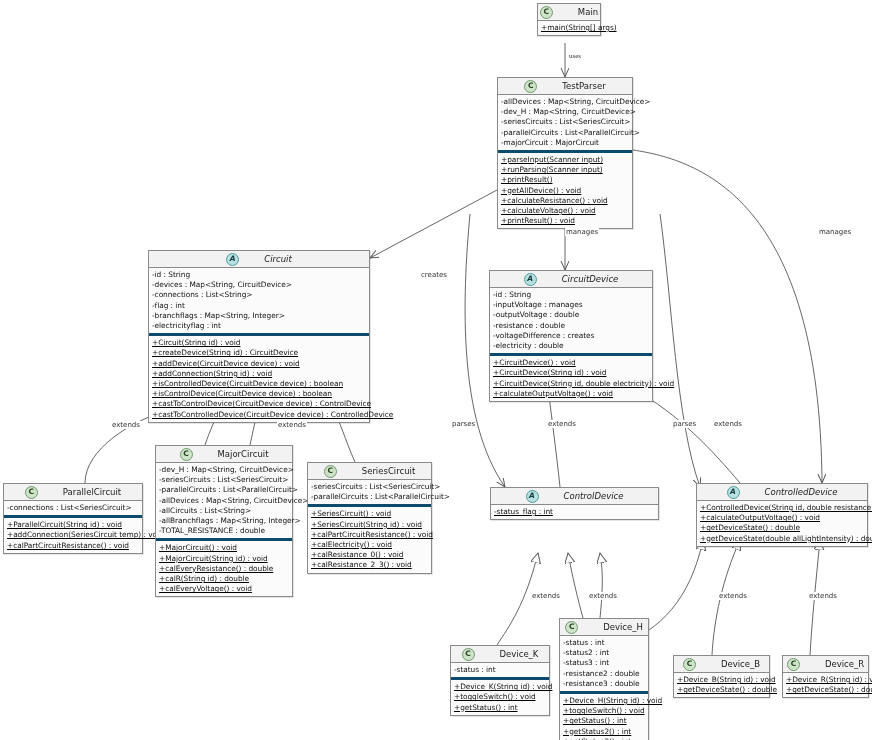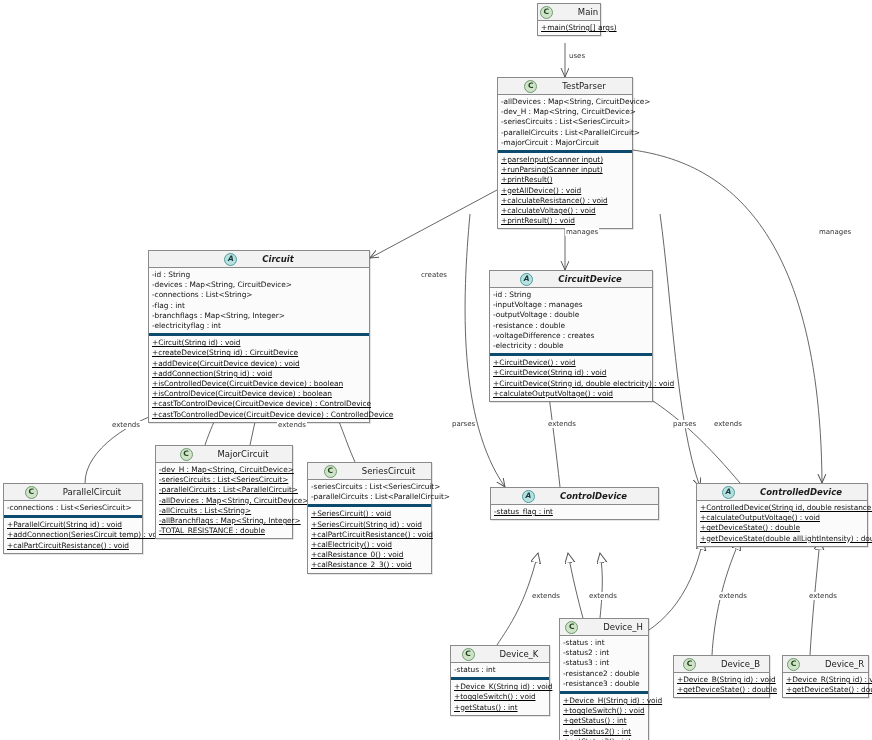--- a/index.html
+++ b/index.html
@@ -60,21 +60,21 @@
     background: #b9e0e0;
     color: #133c3c;
     font-style: italic;
   }
   .cls-name {
     font-size: 8.5px;
     color: #1a1a1a;
     white-space: nowrap;
     margin-left: 20px;
   }
-  .cls-name.italic { font-style: italic; font-weight: bold; }
+  .cls-name.italic { font-style: italic; }
 
   .uml-section {
     box-sizing: border-box;
     padding: 2px 3px 2px 3px;
     border-bottom: 3px solid #0c4a6e;
   }
   .uml-section:last-child { border-bottom: none; text-decoration: underline; }
 
   .member {
     font-size: 7.4px;
@@ -234,20 +234,27 @@
         </div>
         <div class="uml-section">
           <div class="member">-dev_H : Map&lt;String, CircuitDevice&gt;</div>
           <div class="member">-seriesCircuits : List&lt;SeriesCircuit&gt;</div>
           <div class="member">-parallelCircuits : List&lt;ParallelCircuit&gt;</div>
           <div class="member">-allDevices : Map&lt;String, CircuitDevice&gt;</div>
           <div class="member">-allCircuits : List&lt;String&gt;</div>
           <div class="member">-allBranchflags : Map&lt;String, Integer&gt;</div>
           <div class="member">-TOTAL_RESISTANCE : double</div>
         </div>
+        <div class="uml-section">
+          <div class="member">+MajorCircuit() : void</div>
+          <div class="member">+MajorCircuit(String id) : void</div>
+          <div class="member">+calEveryResistance() : double</div>
+          <div class="member">+calR(String id) : double</div>
+          <div class="member">+calEveryVoltage() : void</div>
+        </div>
       </div>
       <div class="uml-class" style="left: 307px; top: 462px; width: 125px;">
         <div class="uml-header">
           <span class="badge">C</span>
           <span class="cls-name">SeriesCircuit</span>
         </div>
         <div class="uml-section">
           <div class="member">-seriesCircuits : List&lt;SeriesCircuit&gt;</div>
           <div class="member">-parallelCircuits : List&lt;ParallelCircuit&gt;</div>
         </div>
@@ -330,21 +337,21 @@
           <span class="badge">C</span>
           <span class="cls-name">Device_R</span>
         </div>
         <div class="uml-section">
           <div class="member">+Device_R(String id) : void</div>
           <div class="member">+getDeviceState() : double</div>
         </div>
       </div>
     </div>
   <div id="label-host">
-      <div class="edge-label" style="left: 568px; top: 52px;">uses</div>
+      <div class="edge-label" style="left: 568px; top: 52px; font-family: Liberation Serif, serif;">uses</div>
       <div class="edge-label" style="left: 420px; top: 228px; margin-top: 43px;">creates</div>
       <div class="edge-label" style="left: 565px; top: 228px;">manages</div>
       <div class="edge-label" style="left: 818px; top: 228px;">manages</div>
       <div class="edge-label" style="left: 111px; top: 421px;">extends</div>
       <div class="edge-label" style="left: 277px; top: 421px;">extends</div>
       <div class="edge-label" style="left: 451px; top: 420px;">parses</div>
       <div class="edge-label" style="left: 547px; top: 420px;">extends</div>
       <div class="edge-label" style="left: 672px; top: 420px;">parses</div>
       <div class="edge-label" style="left: 713px; top: 420px;">extends</div>
       <div class="edge-label" style="left: 531px; top: 592px;">extends</div>

